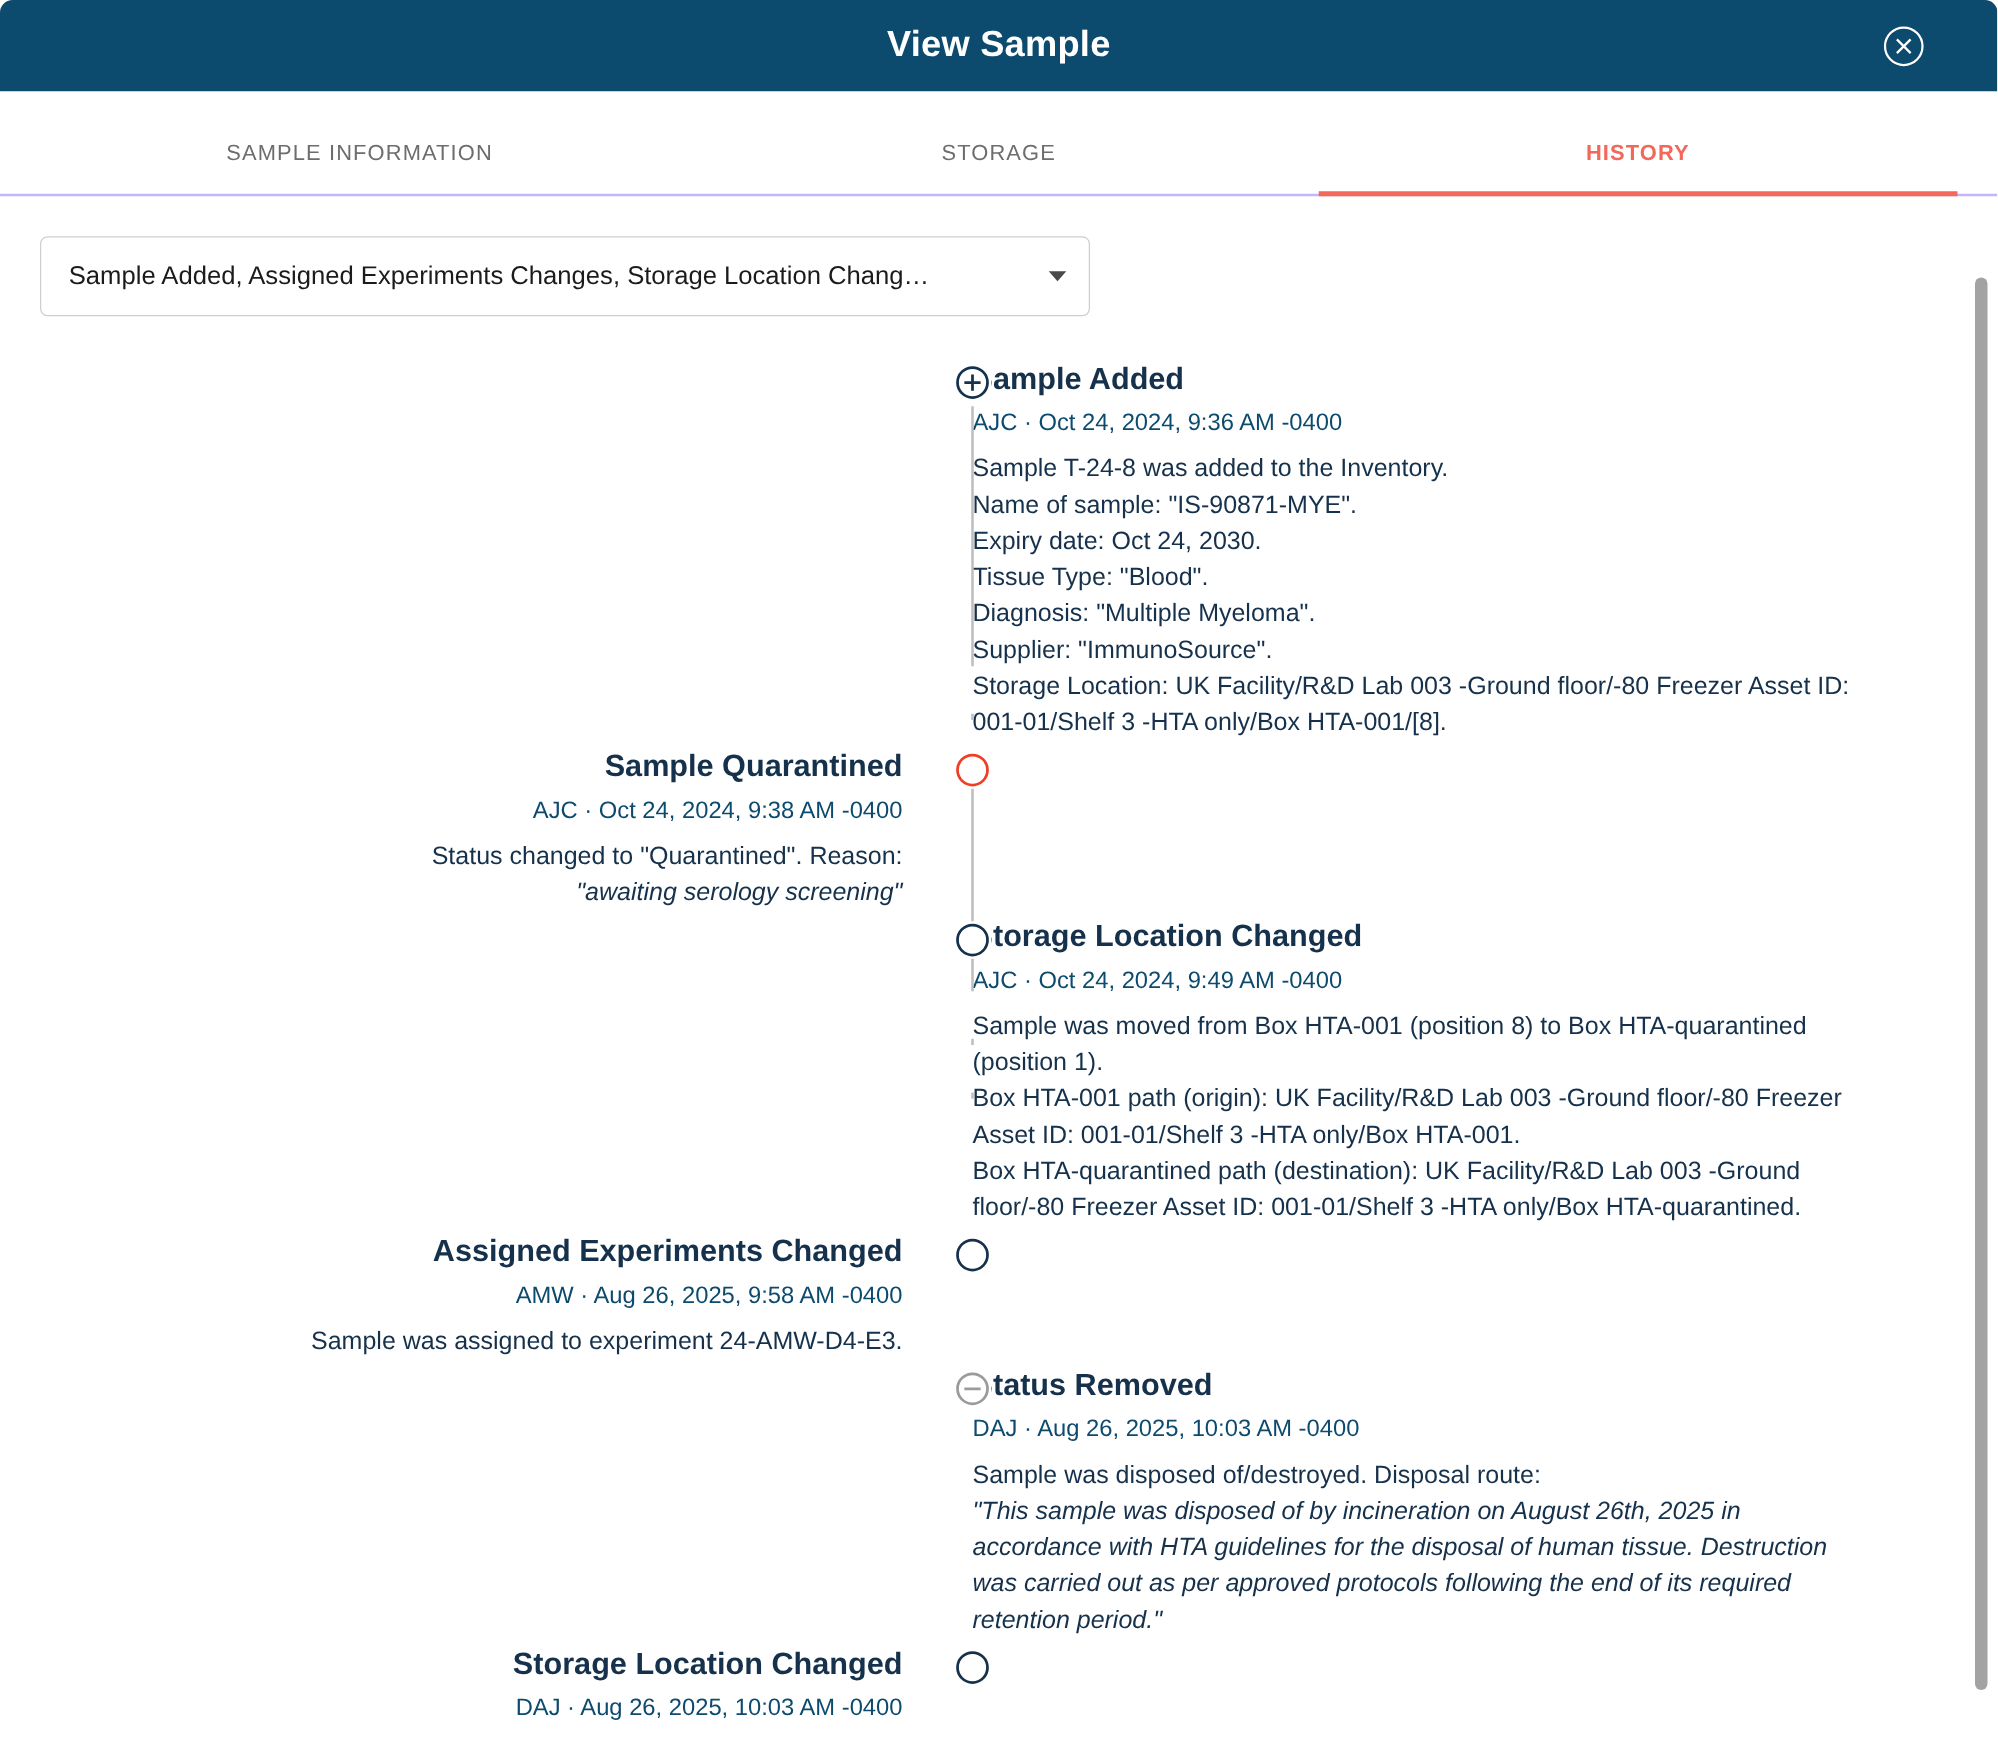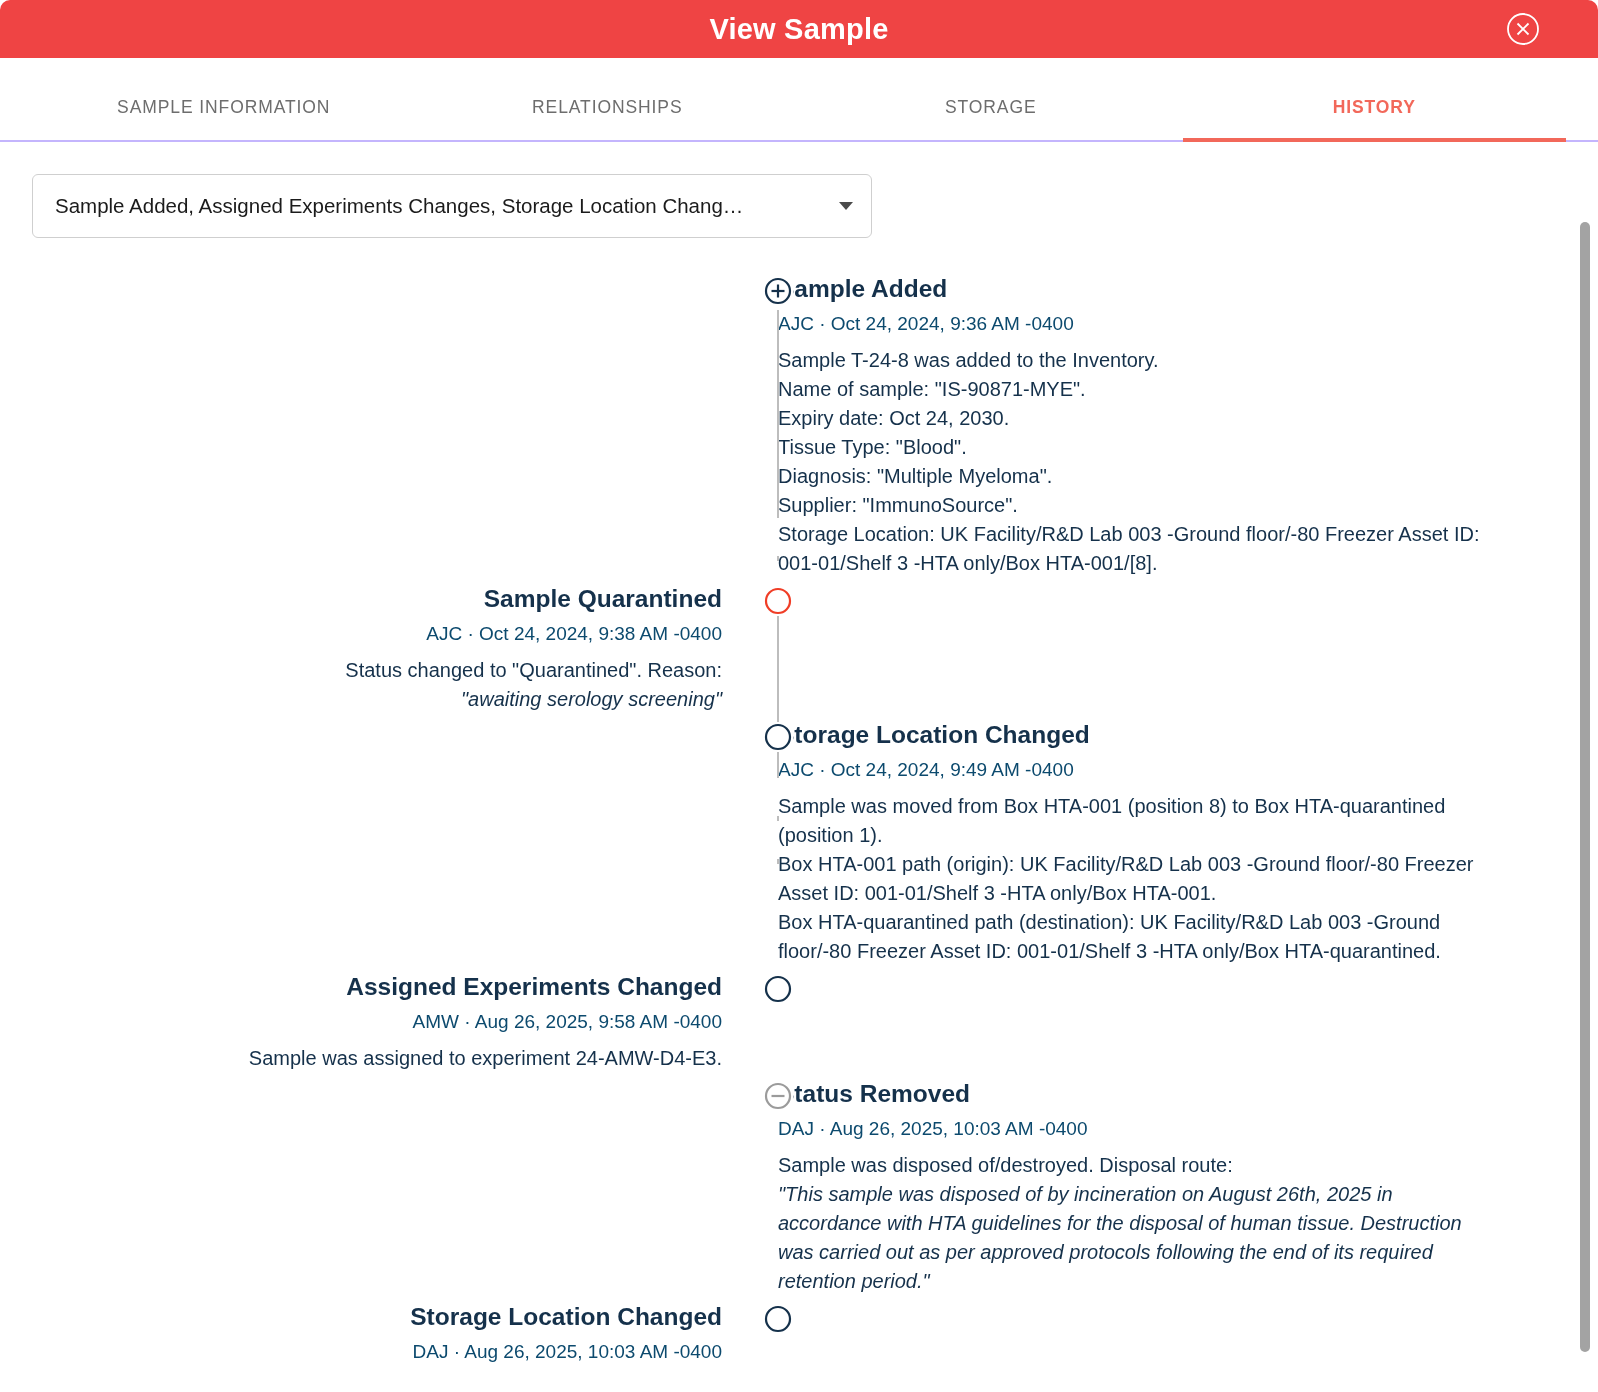--- a/index.html
+++ b/index.html
@@ -17,22 +17,22 @@
     width: 1598px;
     height: 1392px;
     background: #ffffff;
     border-radius: 10px;
     overflow: hidden;
   }
 
   
   .dialog-header {
     position: relative;
-    height: 58px;
-    background: #ef4444;
+    height: 73px;
+    background: #0c4a6e;
     display: flex;
     align-items: center;
     justify-content: center;
   }
   .dialog-title {
     color: #ffffff;
     font-size: 29px;
     font-weight: bold;
     letter-spacing: 0.2px;
   }
@@ -190,21 +190,20 @@
       <svg width="34" height="34" viewBox="0 0 34 34">
         <circle cx="17" cy="17" r="15" fill="none" stroke="#ffffff" stroke-width="1.8"></circle>
         <line x1="11.5" y1="11.5" x2="22.5" y2="22.5" stroke="#ffffff" stroke-width="1.8"></line>
         <line x1="22.5" y1="11.5" x2="11.5" y2="22.5" stroke="#ffffff" stroke-width="1.8"></line>
       </svg>
     </div>
   </div>
 
   <div class="tabs" id="tabbar">
       <div class="tab">SAMPLE INFORMATION</div>
-      <div class="tab">RELATIONSHIPS</div>
       <div class="tab">STORAGE</div>
       <div class="tab active">HISTORY</div>
     </div>
 
   <div class="filter-wrap">
     <div class="filter-select">
       <div class="filter-text">Sample Added, Assigned Experiments Changes, Storage Location Chang…</div>
       <div class="caret"></div>
     </div>
   </div>

